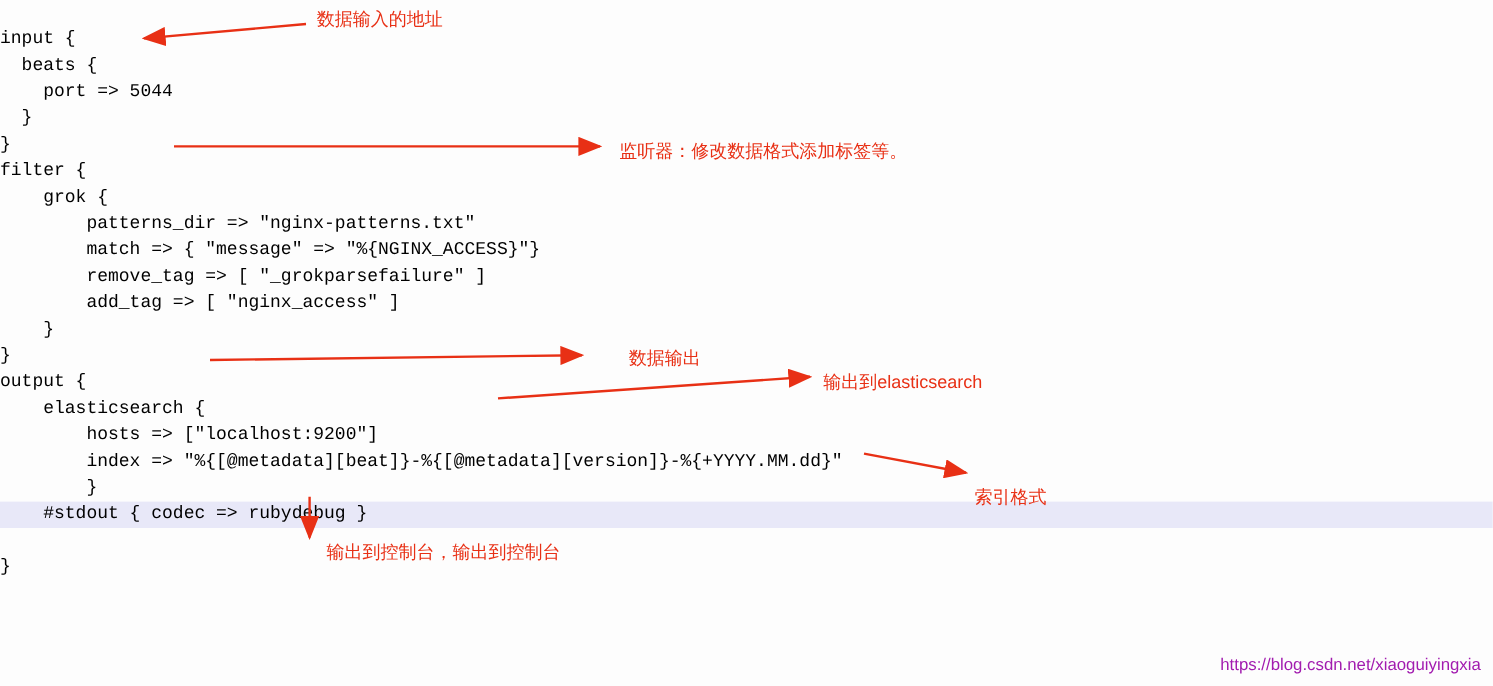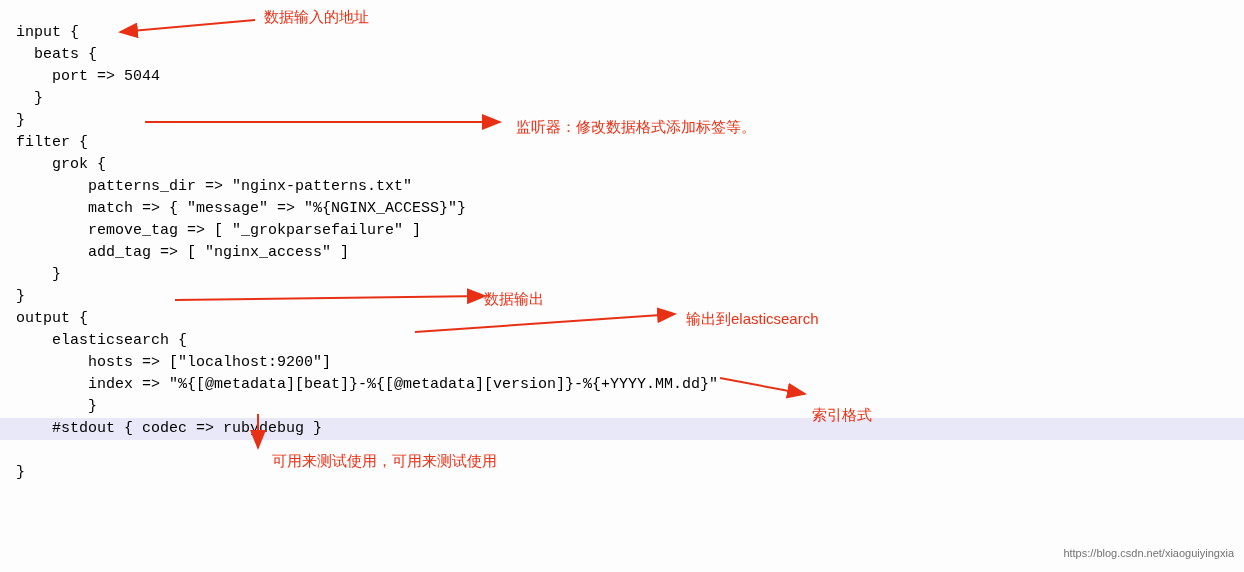--- a/index.html
+++ b/index.html
@@ -8,21 +8,21 @@
       font-size: 15px;
       line-height: 22px;
       background: #fdfdfd;
       color: #000;
       position: relative;
       width: 1244px;
       height: 572px;
       overflow: hidden;
     }
     .code {
-      padding: 0 0 0 16px;
+      padding: 0 0 0 0;
       white-space: pre;
       position: relative;
     }
     .highlight-line {
       position: absolute;
       left: 0;
       right: 0;
       height: 22px;
       background: #e8e8f8;
       z-index: 0;
@@ -41,23 +41,23 @@
     }
     .arrow {
       position: absolute;
       z-index: 2;
       pointer-events: none;
     }
     .watermark {
       position: absolute;
       right: 10px;
       bottom: 8px;
-      color: #737373;
+      color: #a21caf;
       font-family: Arial, sans-serif;
-      font-size: 11px;
+      font-size: 14px;
       z-index: 4;
     }
   </style>
 </head>
 <body>
 
 <div class="highlight-line" style="top:418px;"></div>
 
 <div class="code">
 <div class="code-text">input {
@@ -78,24 +78,24 @@
         hosts =&gt; ["localhost:9200"]
         index =&gt; "%{[@metadata][beat]}-%{[@metadata][version]}-%{+YYYY.MM.dd}"
         }
     #stdout { codec =&gt; rubydebug }
 
 }</div>
 </div>
 
 <div class="annotation" style="left:264px; top:6px;">数据输入的地址</div>
 <div class="annotation" style="left:516px; top:116px;font-family:Liberation Serif, serif;">监听器：修改数据格式添加标签等。</div>
-<div class="annotation" style="left:484px; top:288px;">数据输出</div>
+<div class="annotation" style="left:524px; top:288px;">数据输出</div>
 <div class="annotation" style="left:686px; top:308px;text-align:right;">输出到elasticsearch</div>
 <div class="annotation" style="left:812px; top:404px;">索引格式</div>
-<div class="annotation" style="left:272px; top:450px;">可用来测试使用，可用来测试使用</div>
+<div class="annotation" style="left:272px; top:450px;">输出到控制台，输出到控制台</div>
 
 <svg class="arrow" style="left:110px; top:0px;" width="150" height="40">
   <defs>
       <marker id="ah1" markerWidth="10" markerHeight="8" refX="9" refY="4" orient="auto">
         <polygon points="0 0, 10 4, 0 8" fill="#e83015"></polygon>
       </marker>
     </defs>
   <line x1="145" y1="20" x2="10" y2="32" stroke="#e83015" stroke-width="2" marker-end="url(#ah1)"></line>
 </svg>
 

